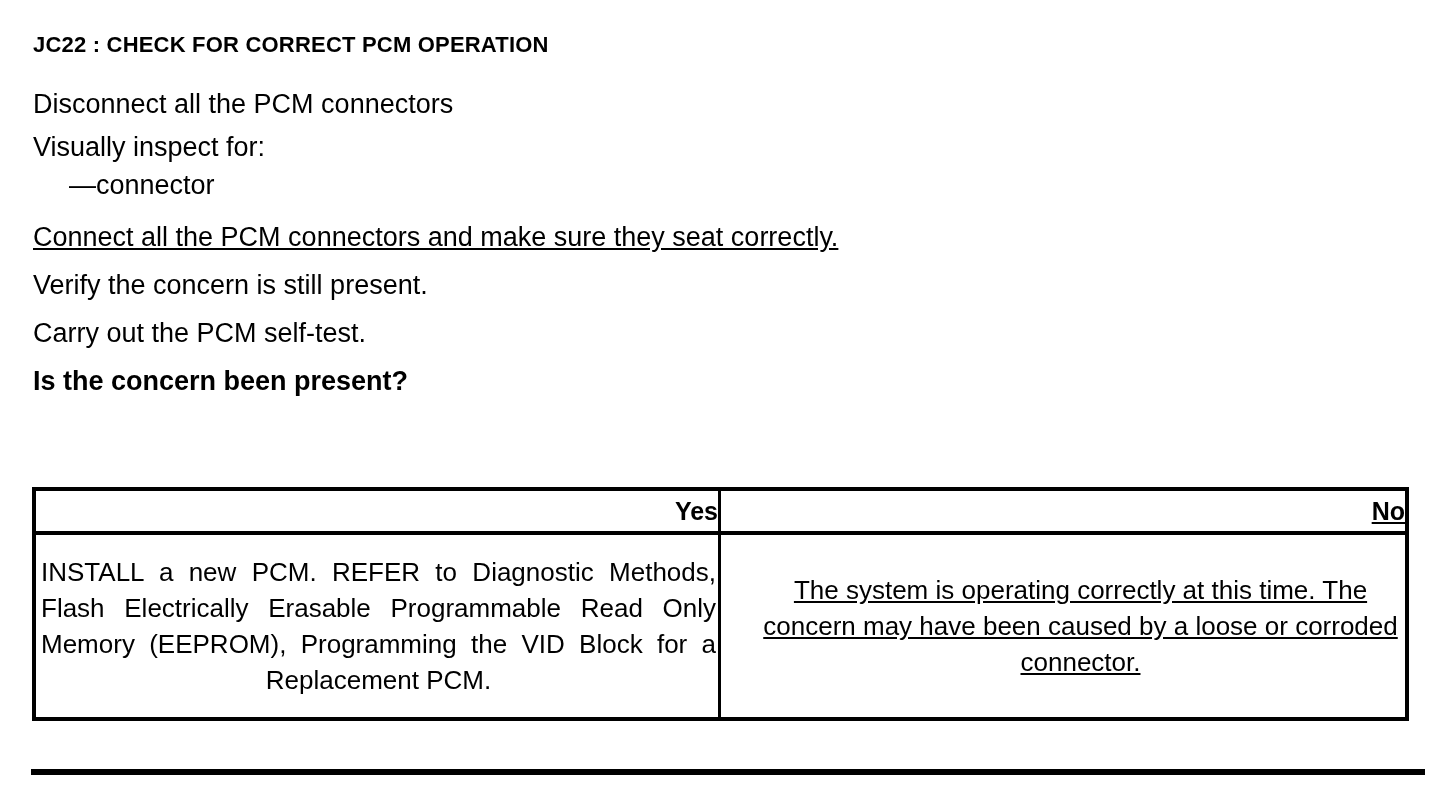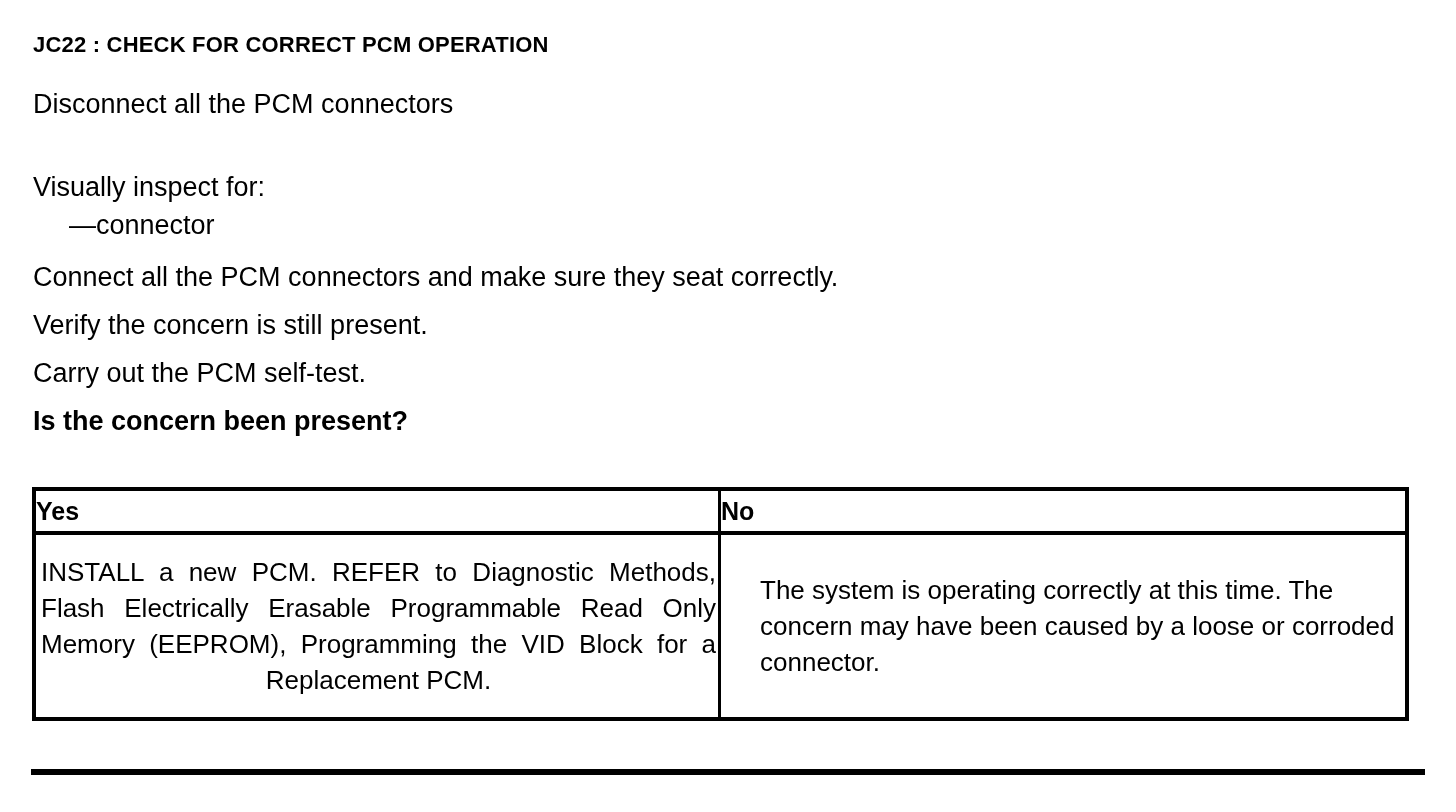--- a/index.html
+++ b/index.html
@@ -48,27 +48,27 @@
     font-size: 27px;
     line-height: 48px;
     white-space: nowrap;
   }
   .instr-line.sub {
     padding-left: 36px;
     line-height: 38px;
   }
   .instr-line.tight {
     line-height: 38px;
-    margin-top: 40px;
   }
   .instr-line.bold {
     font-weight: bold;
   }
   .instr-line.gap-above {
     margin-top: 9px;
+    text-decoration: underline;
   }
 
   
   .decision-table {
     position: absolute;
     left: 28px;
     top: 487px;
     width: 1377px;
     border: 4px solid #000000;
     box-sizing: border-box;
@@ -85,23 +85,24 @@
     box-sizing: border-box;
     padding: 0;
   }
   .cell-yes {
     width: 685px;
     flex: 0 0 685px;
     border-right: 3px solid #000000;
   }
   .cell-no {
     flex: 1 1 auto;
+    text-decoration: underline;
   }
   .header-row .cell {
-    text-align: left;
+    text-align: right;
     font-size: 25px;
     font-weight: bold;
     line-height: 36px;
     padding: 2px 0 2px 0;
   }
   .body-row {
     min-height: 182px;
     gap: 32px;
   }
   .body-row .cell {
@@ -114,21 +115,21 @@
     width: 100%;
     padding: 0 4px;
     box-sizing: border-box;
   }
   .answer-text.justified {
     text-align: justify;
     text-align-last: center;
     padding: 0 2px 0 5px;
   }
   .answer-text.plain {
-    text-align: left;
+    text-align: center;
     padding-left: 7px;
   }
 
   
   .bottom-rule {
     position: absolute;
     left: 27px;
     top: 769px;
     width: 1394px;
     height: 6px;

